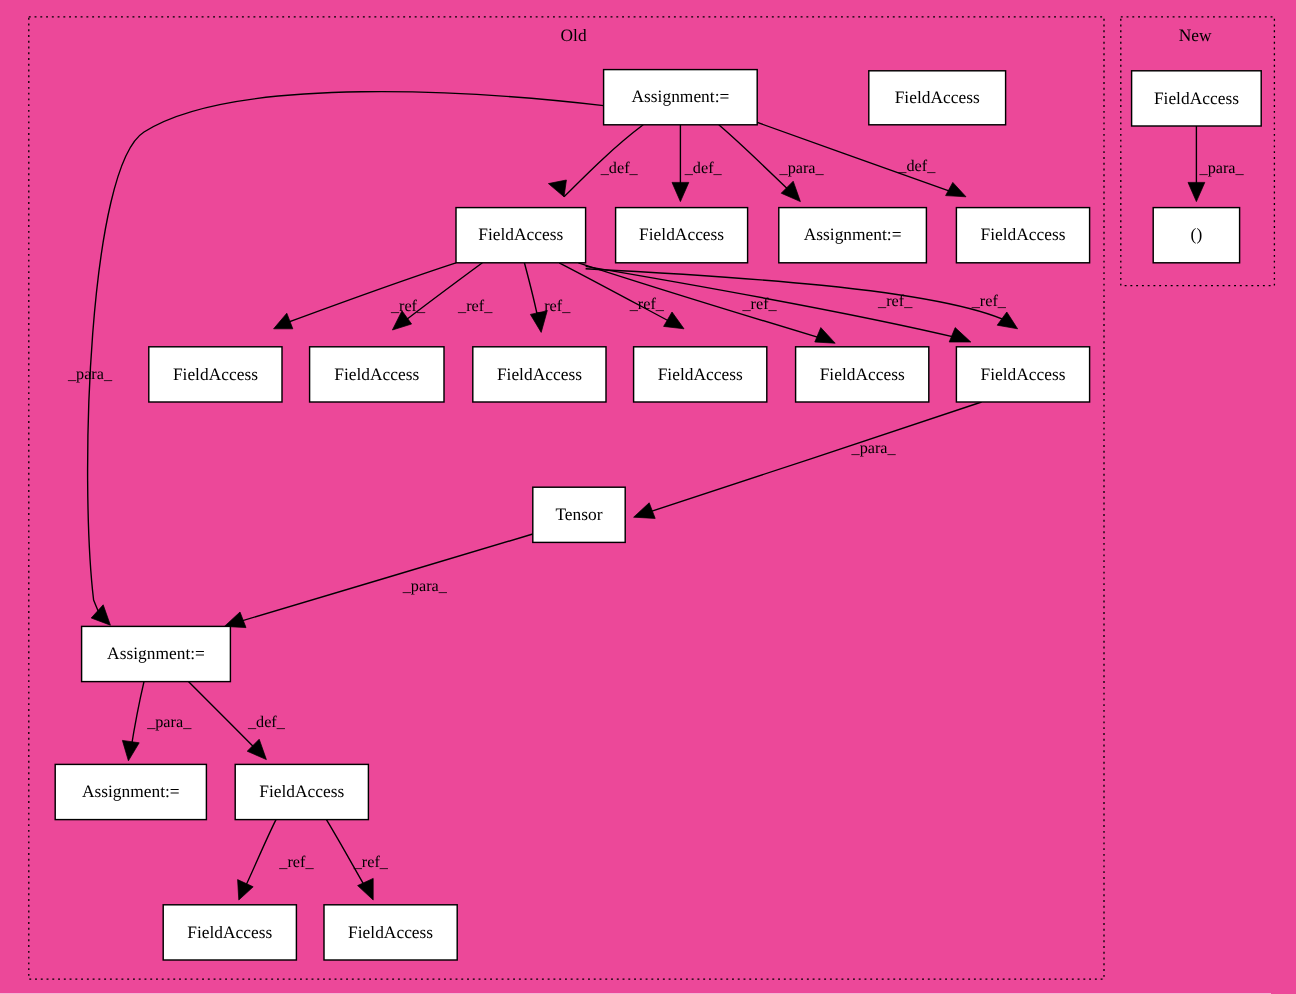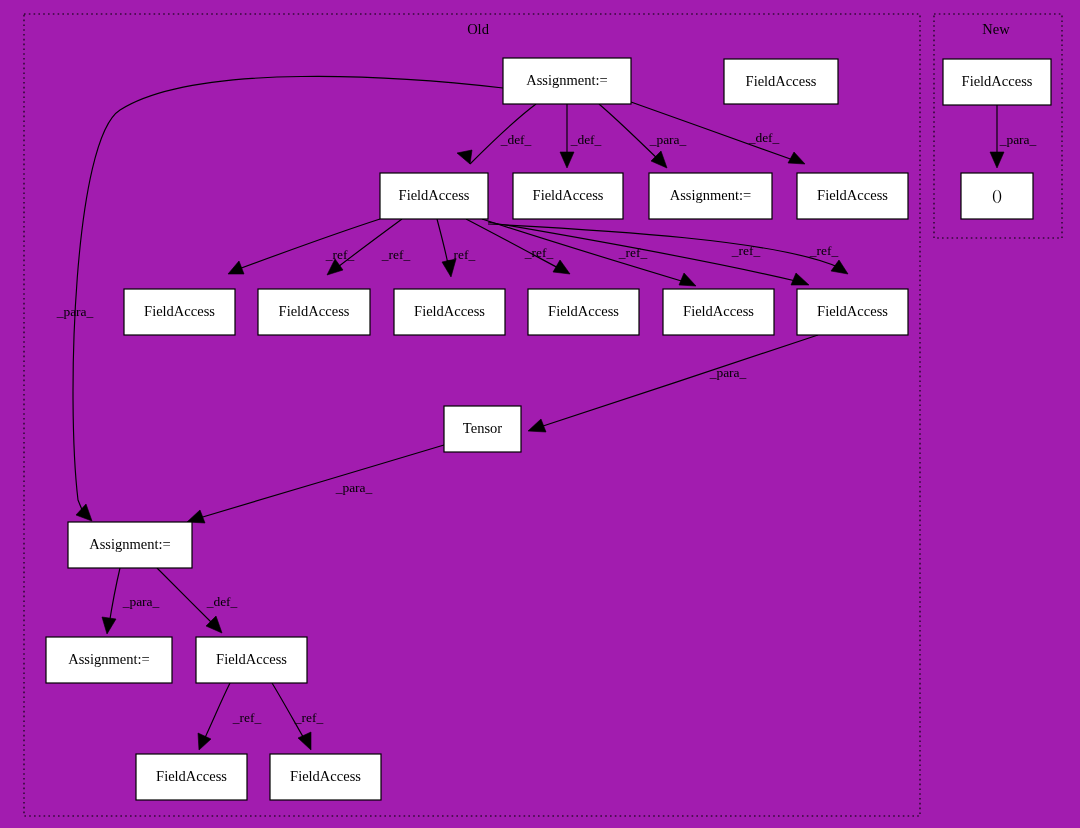--- a/index.html
+++ b/index.html
@@ -4,21 +4,21 @@
 <style>
   html, body {
     margin: 0;
     padding: 0;
     background: #ffffff;
   }
   #canvas-wrap {
     position: relative;
     width: 1080px;
     height: 828px;
-    background: #a21caf;
+    background: #ec4899;
     font-family: "Liberation Serif", "DejaVu Serif", serif;
   }
   svg#graph {
     display: block;
     width: 1080px;
     height: 828px;
   }
   .cluster-box {
     fill: none;
     stroke: #000000;

